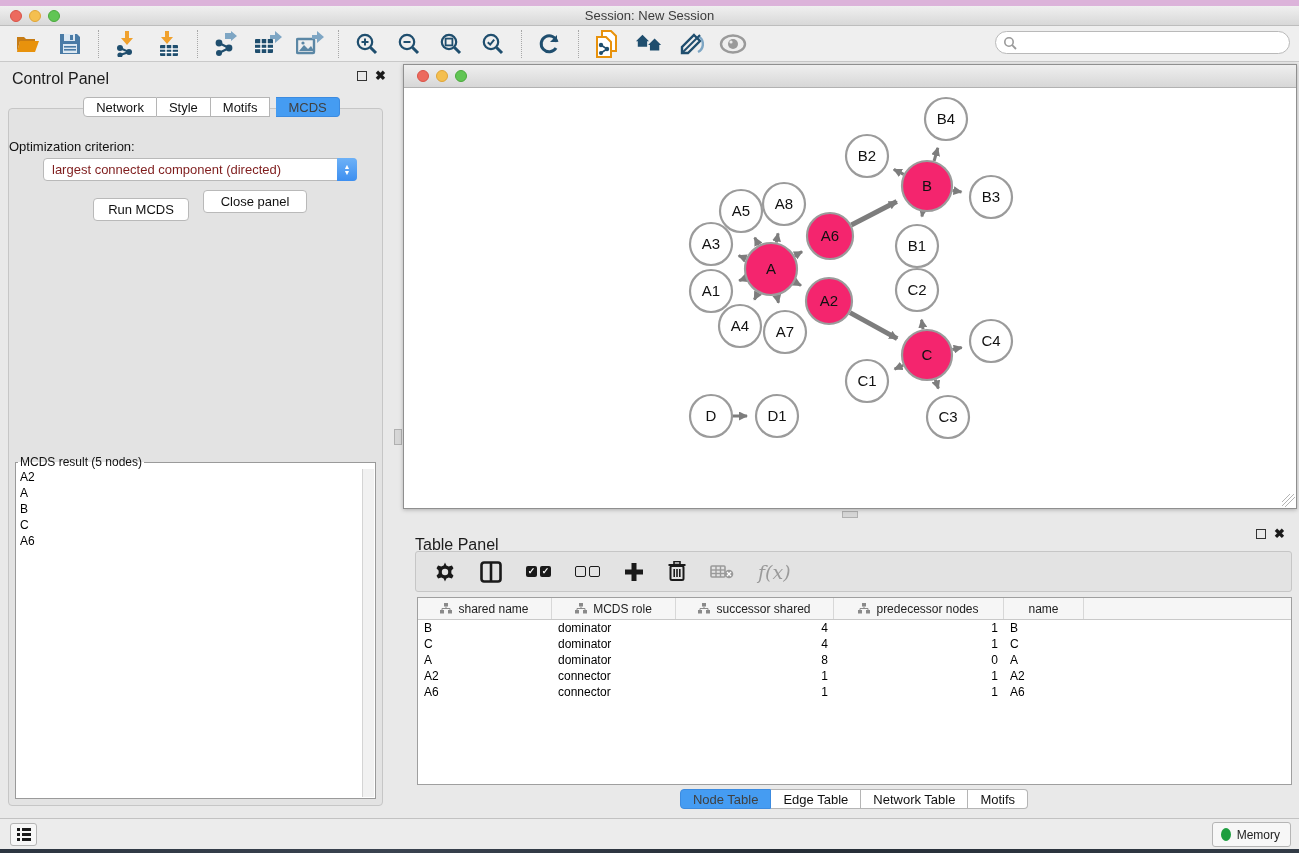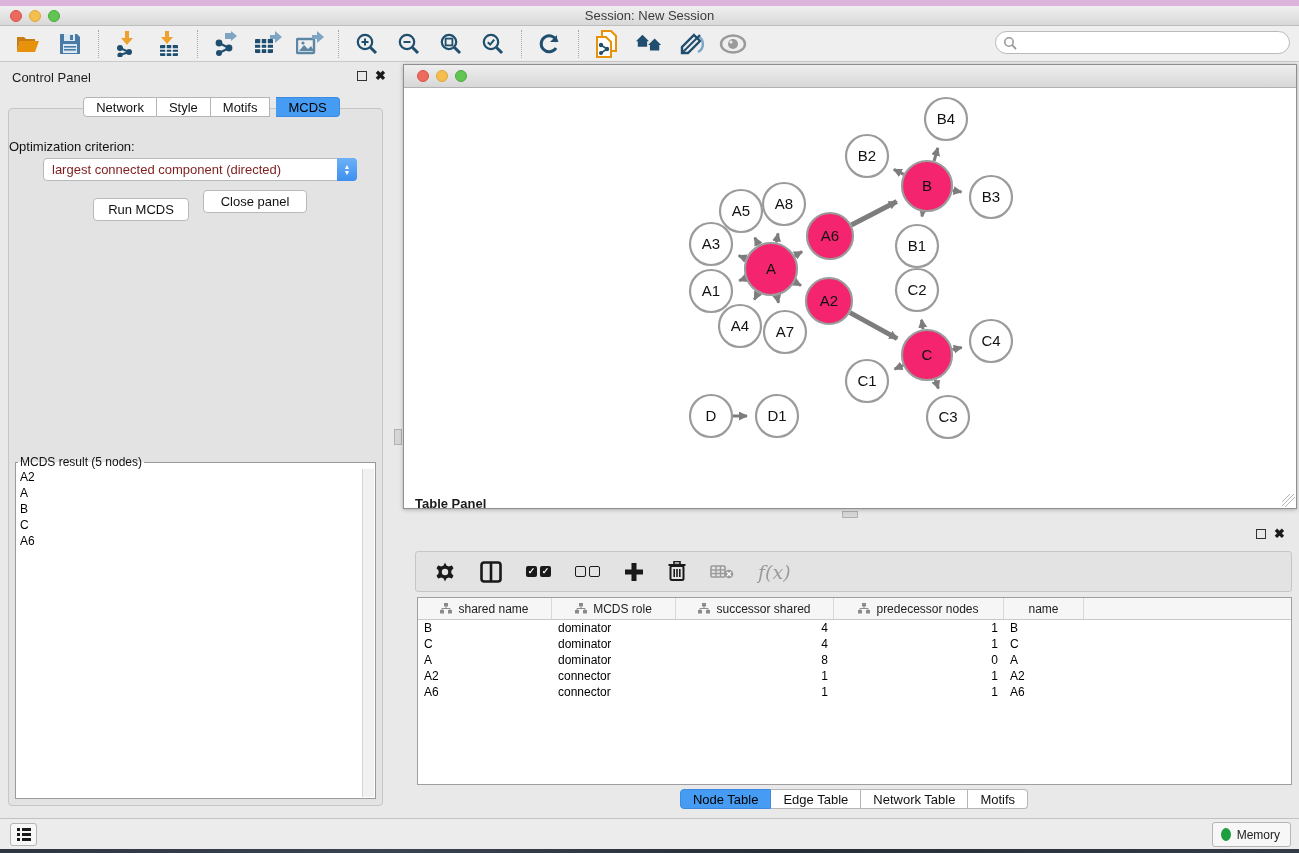--- a/index.html
+++ b/index.html
@@ -21,32 +21,32 @@
   .toolbar { position:absolute; left:0; top:26px; width:1299px; height:36px;
     background:#efefef; border-bottom:1px solid #c9c9c9; display:flex; align-items:center; }
   .tb-group { display:flex; align-items:center; gap:14px; padding:0 14px; }
   .tb-sep { width:1px; height:28px; border-left:1px dotted #a8a8a8; }
   .tb-btn { width:28px; height:28px; display:flex; align-items:center; justify-content:center; cursor:pointer; }
   .searchbox { position:absolute; right:9px; top:5px; width:295px; height:23px; background:#fff;
     border:1px solid #b9b9b9; border-radius:12px; display:flex; align-items:center; padding-left:7px; }
   .searchbox input { border:none; outline:none; flex:1; font-size:12px; background:transparent; margin-left:4px; }
 
   
-  .panel-title-row { position:absolute; display:flex; align-items:center; font-size:13px; color:#1c1c1c; }
+  .panel-title-row { position:absolute; display:flex; align-items:center; font-size:16px; color:#1c1c1c; }
   .panel-btns { position:absolute; display:flex; gap:8px; align-items:center; }
   .float-box { width:10px; height:10px; border:1.5px solid #333; display:inline-block; }
   .close-x { font-size:13px; font-weight:bold; color:#1a1a1a; line-height:10px; }
 
   
   #cp-tabs { position:absolute; left:0; top:97px; width:391px; display:flex; justify-content:center; z-index:3;padding-left:32px; }
   .seg-tab { border:1px solid #b5b5b5; border-left:none; background:#fff; padding:2px 12px; font-size:13px;
     height:20px; display:flex; align-items:center; cursor:pointer; color:#111; }
   .seg-tab:first-child { border-left:1px solid #b5b5b5; border-radius:4px 0 0 4px; }
   .seg-tab:last-child { border-radius:0 4px 4px 0; }
-  .seg-tab.selected { background:#459cf2; border-color:#3c8be0; color:#000000;margin-left:6px; }
+  .seg-tab.selected { background:#459cf2; border-color:#3c8be0; color:#404040;margin-left:6px; }
   .cp-content { position:absolute; left:8px; top:108px; width:375px; height:698px;
     background:#e3e3e3; border:1px solid #c6c6c6; border-radius:4px; }
   .opt-label { position:absolute; left:0; top:30px; width:100%; text-align:left; font-size:13px; color:#111; }
   .mac-select { position:absolute; left:34px; top:49px; width:314px; height:23px; background:#fff;
     border:1px solid #b9b9b9; border-radius:4px; display:flex; align-items:center; cursor:pointer; }
   .mac-select .sel-text { flex:1; padding-left:8px; font-size:13px; color:#7f1d1d; white-space:nowrap; overflow:hidden; }
   .mac-select .stepper { width:20px; height:23px; margin:-1px -1px -1px 0; background:linear-gradient(#6db1f7,#3d8ff0);
     border-radius:0 4px 4px 0; display:flex; flex-direction:column; align-items:center; justify-content:center; color:#fff; }
   .stepper span { font-size:7px; line-height:6px; }
   .mac-btn { position:absolute; height:23px; background:#fff; border:1px solid #b9b9b9; border-radius:4px;
@@ -436,21 +436,21 @@
           </g>
           <g>
             <circle cx="373" cy="328" r="21" fill="#ffffff" stroke="#9b9b9b" stroke-width="2.2"></circle>
             <text x="373" y="333" text-anchor="middle" font-size="15" font-family="&quot;Liberation Sans&quot;, sans-serif" fill="#111111">D1</text>
           </g>
         </svg>
       <div class="resize-grip"></div>
     </div>
   </div>
 
-  <div class="panel-title-row" style="left:415px; top:496px;font-weight:bold;">
+  <div class="panel-title-row" style="left:415px; top:536px;">
     <span>Table Panel</span>
   </div>
   <div class="panel-btns" style="left:1256px; top:529px;">
     <span class="float-box"></span>
     <span class="close-x">✖</span>
   </div>
 
   <div class="tp-toolbar">
     <span class="tp-icon">
       <svg class="icon" width="22" height="22" viewBox="0 0 22 22">

